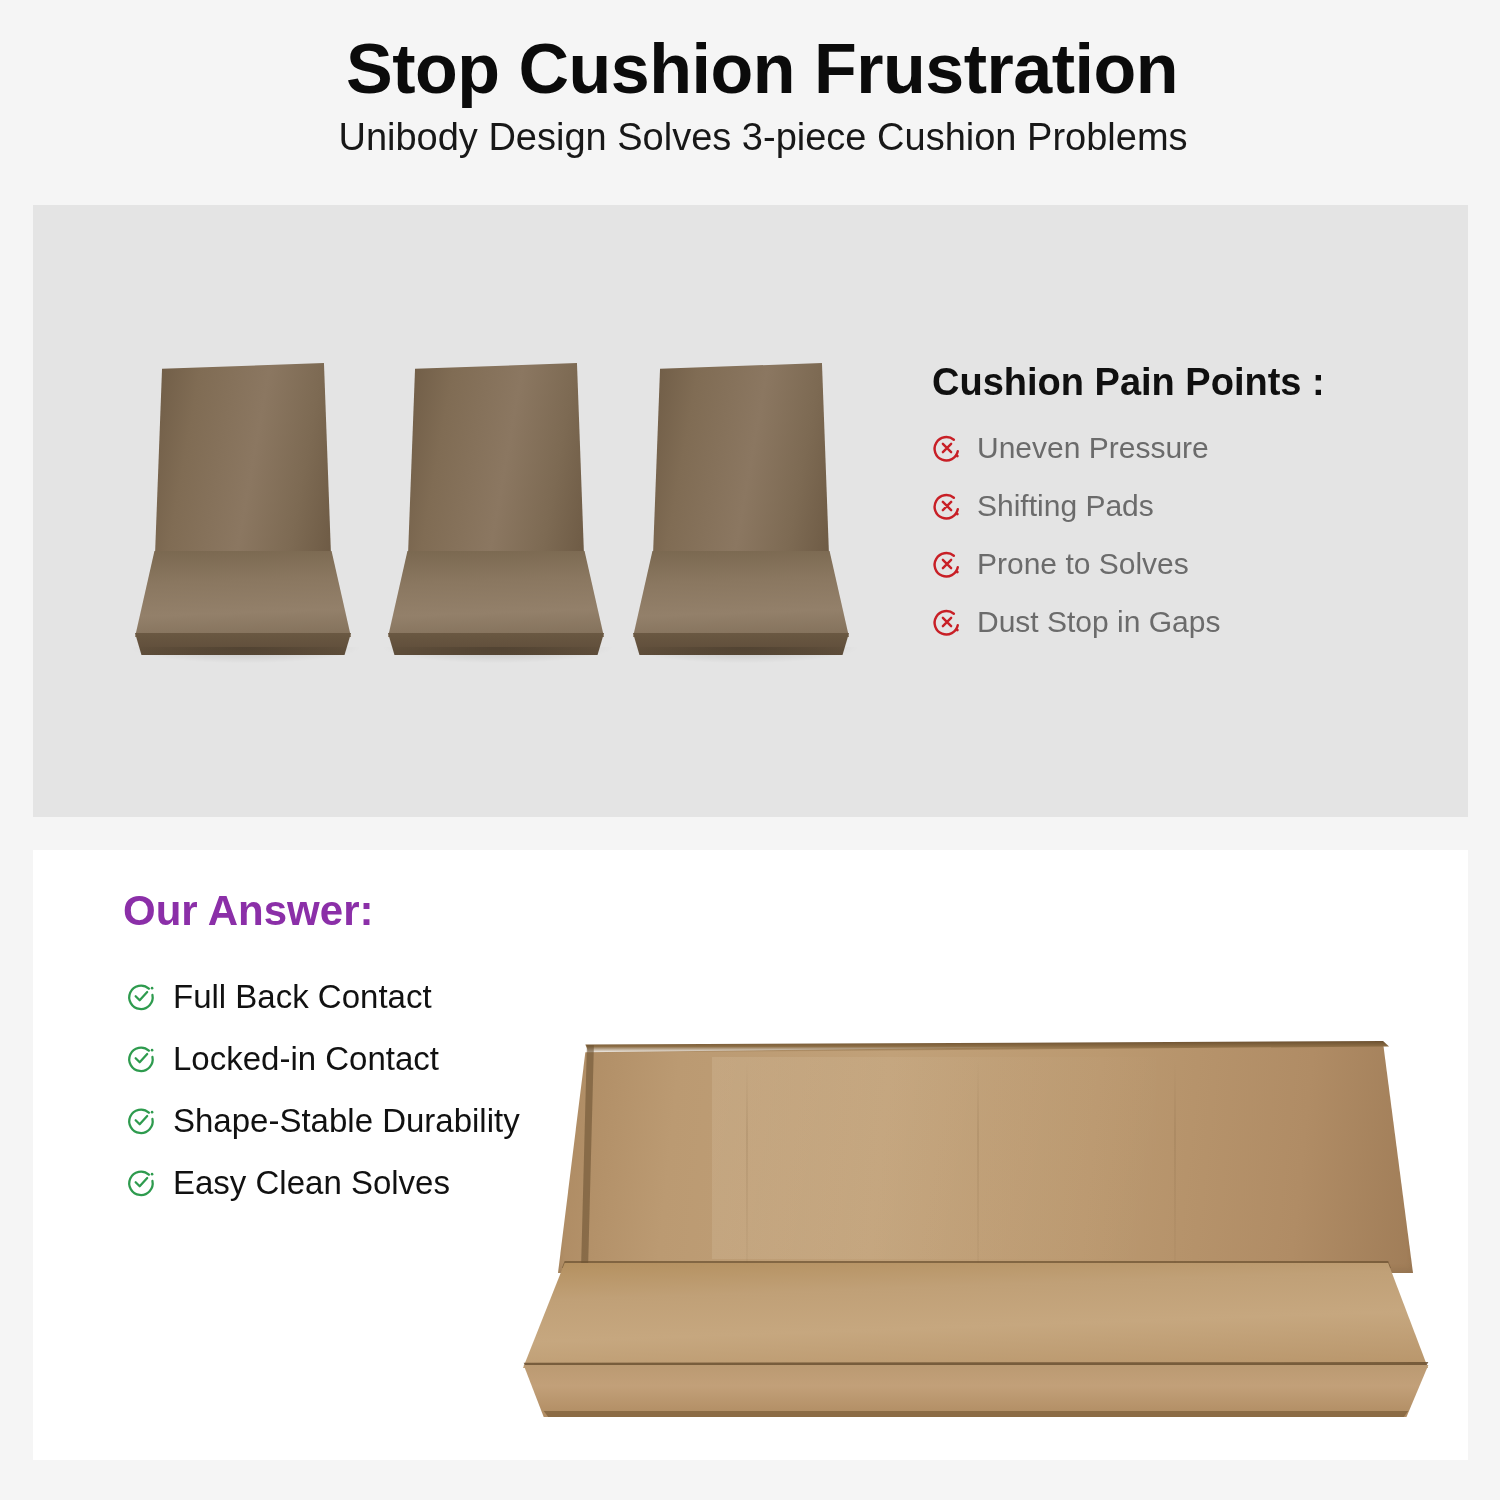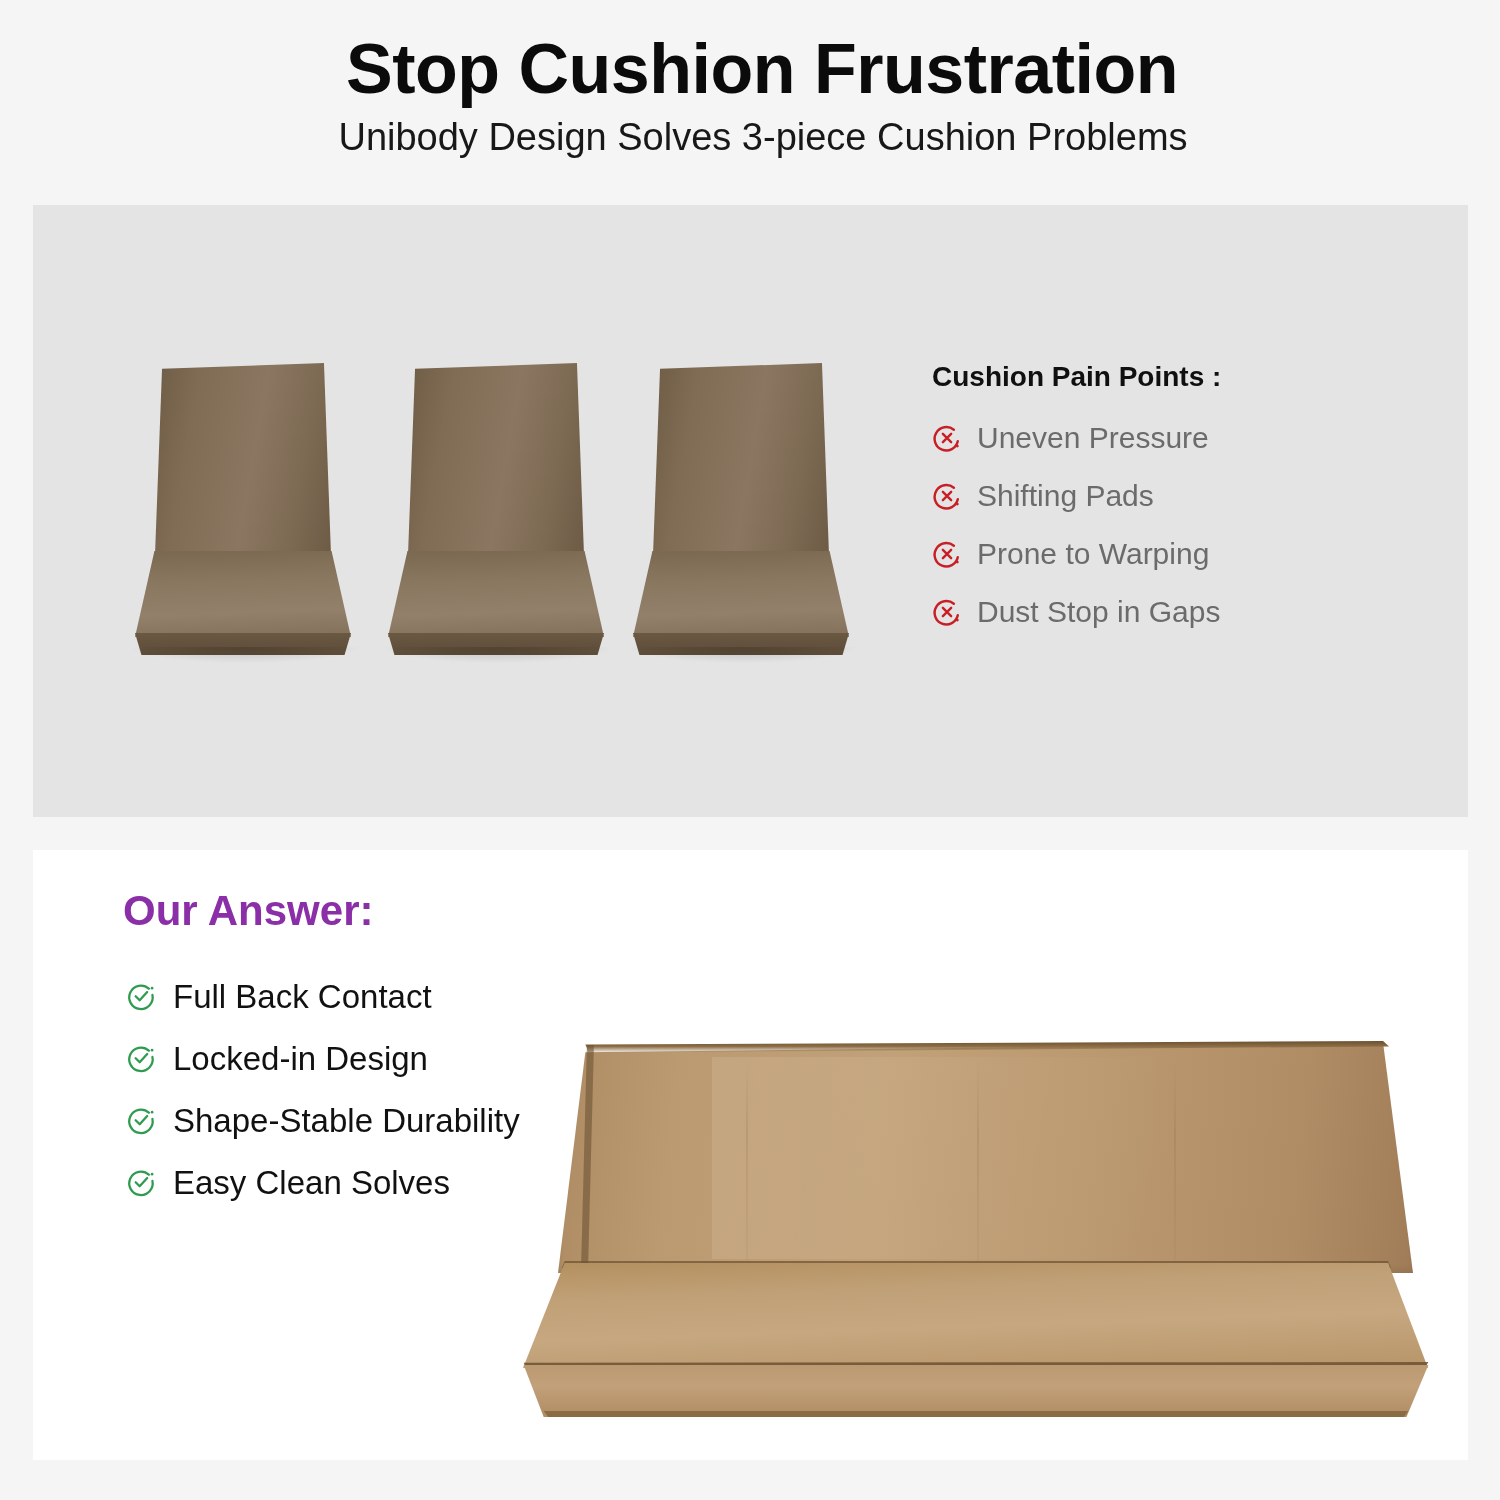--- a/index.html
+++ b/index.html
@@ -126,21 +126,21 @@
   }
 
   
   .pain-block {
     position: absolute;
     left: 899px;
     top: 158px;
     width: 480px;
   }
   .pain-heading {
-    font-size: 28px;
+    font-size: 38px;
     font-weight: bold;
     color: #101010;
     margin: 0 0 32px 0;
     line-height: 1;
     white-space: nowrap;
   }
   .pain-list { list-style: none; margin: 0; padding: 0; }
   .pain-item {
     display: flex;
     align-items: flex-start;
@@ -379,21 +379,21 @@
       </li>
 
       <li class="pain-item">
         <span class="ico">
           <svg viewBox="0 0 32 32" width="30" height="30">
             <path d="M27.5 19.5 A12.5 12.5 0 1 1 23.3 7.2" fill="none" stroke="#c81f26" stroke-width="2.6" stroke-linecap="round"></path>
             <circle cx="27.0" cy="24.6" r="1.5" fill="#c81f26"></circle>
             <path d="M11.6 11.6 L20.4 20.4 M20.4 11.6 L11.6 20.4" stroke="#c81f26" stroke-width="2.6" stroke-linecap="round"></path>
           </svg>
         </span>
-        <span class="txt">Prone to Warping</span>
+        <span class="txt">Prone to Solves</span>
       </li>
 
       <li class="pain-item">
         <span class="ico">
           <svg viewBox="0 0 32 32" width="30" height="30">
             <path d="M27.5 19.5 A12.5 12.5 0 1 1 23.3 7.2" fill="none" stroke="#c81f26" stroke-width="2.6" stroke-linecap="round"></path>
             <circle cx="27.0" cy="24.6" r="1.5" fill="#c81f26"></circle>
             <path d="M11.6 11.6 L20.4 20.4 M20.4 11.6 L11.6 20.4" stroke="#c81f26" stroke-width="2.6" stroke-linecap="round"></path>
           </svg>
         </span>
@@ -422,21 +422,21 @@
     </li>
 
     <li class="answer-item">
       <span class="ico">
         <svg viewBox="0 0 32 32" width="30" height="30">
           <path d="M24.4 8.2 A12.5 12.5 0 1 0 28.2 14.9" fill="none" stroke="#2e9b4e" stroke-width="2.4" stroke-linecap="round"></path>
           <circle cx="27.8" cy="7.6" r="1.4" fill="#2e9b4e"></circle>
           <path d="M10.3 16.3 L14.6 20.6 L22.6 11.8" fill="none" stroke="#2e9b4e" stroke-width="2.4" stroke-linecap="round" stroke-linejoin="round"></path>
         </svg>
       </span>
-      <span class="txt">Locked-in Design</span>
+      <span class="txt">Locked-in Contact</span>
     </li>
 
     <li class="answer-item">
       <span class="ico">
         <svg viewBox="0 0 32 32" width="30" height="30">
           <path d="M24.4 8.2 A12.5 12.5 0 1 0 28.2 14.9" fill="none" stroke="#2e9b4e" stroke-width="2.4" stroke-linecap="round"></path>
           <circle cx="27.8" cy="7.6" r="1.4" fill="#2e9b4e"></circle>
           <path d="M10.3 16.3 L14.6 20.6 L22.6 11.8" fill="none" stroke="#2e9b4e" stroke-width="2.4" stroke-linecap="round" stroke-linejoin="round"></path>
         </svg>
       </span>

